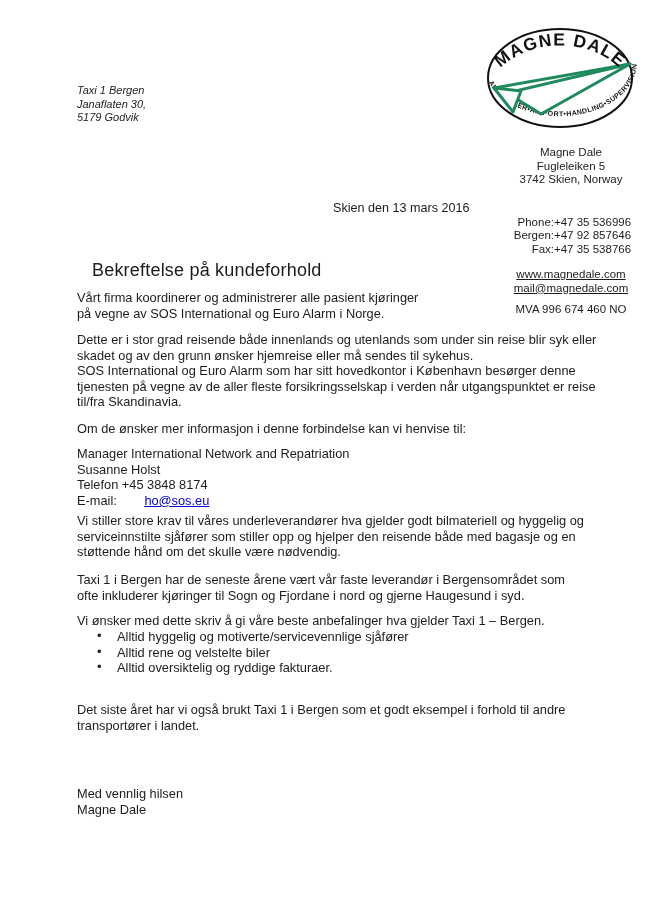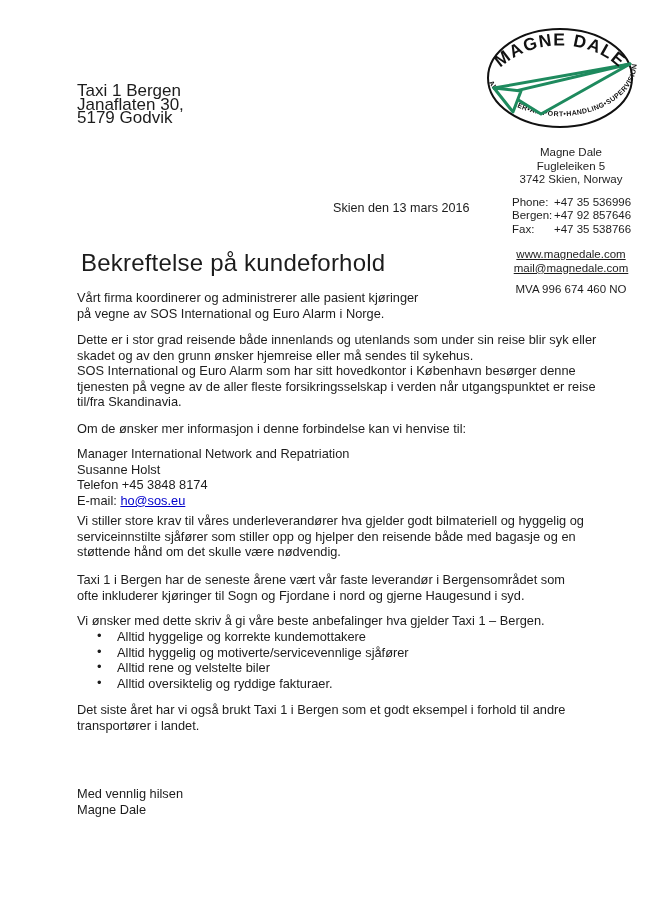--- a/index.html
+++ b/index.html
@@ -3,40 +3,40 @@
 <meta charset="utf-8">
 <style>
   html,body{margin:0;padding:0;background:#ffffff;}
   .page{
     position:relative;width:650px;height:920px;background:#ffffff;overflow:hidden;
     font-family:"Liberation Sans","DejaVu Sans",sans-serif;color:#1c1c1c;
   }
   .abs{position:absolute;}
   .pre{white-space:pre;}
   
-  .sender{left:77px;top:84px;font-size:17px;line-height:13.6px;}
+  .sender{left:77px;top:84px;font-size:11px;line-height:13.6px;font-style:italic;}
   
   .logo{left:480px;top:13px;width:160px;height:122px;}
   
   .contact{left:503px;top:146px;width:136px;font-size:11.5px;line-height:13.5px;text-align:center;}
-  .contact .phones{margin-top:9px;text-align:left;padding-left:9px;}
+  .contact .phones{margin-top:29px;text-align:right;padding-left:9px;}
   .phone-row{display:flex;}
   .phone-row .plabel{width:42px;flex:0 0 42px;}
   .contact .web{margin-top:12px;text-decoration:underline;}
   .contact .vat{margin-top:8px;}
   
   .date{left:333px;top:201px;font-size:12.6px;}
   
-  .title{left:77px;top:245px;font-size:24px;font-weight:400;margin:4px;letter-spacing:.2px;}
+  .title{left:77px;top:245px;font-size:18px;font-weight:400;margin:15px;letter-spacing:.2px;}
   .para{left:77px;width:560px;font-size:12.8px;line-height:15.6px;}
   .bullets{left:77px;top:629px;width:540px;margin:0;padding:0;list-style:none;
            font-size:12.8px;line-height:15.6px;}
   .bullets li{position:relative;padding-left:40px;}
   .bullets li::before{content:"•";position:absolute;left:20px;top:-1px;font-size:13px;}
-  .email-link{color:#0000cc;text-decoration:underline;cursor:pointer;}
+  .email-link{color:#0000cc;text-decoration:underline;cursor:pointer;margin-left:24px;}
   .logo text{font-weight:bold;fill:#111111;}
 </style>
 </head>
 <body>
 
 <div class="page">
 
   <div class="abs sender pre">Taxi 1 Bergen
 Janaflaten 30,
 5179 Godvik</div>
@@ -113,21 +113,20 @@
   <div class="abs para pre" style="top:513px">Vi stiller store krav til våres underleverandører hva gjelder godt bilmateriell og hyggelig og
 serviceinnstilte sjåfører som stiller opp og hjelper den reisende både med bagasje og en
 støttende hånd om det skulle være nødvendig.</div>
 
   <div class="abs para pre" style="top:572px">Taxi 1 i Bergen har de seneste årene vært vår faste leverandør i Bergensområdet som
 ofte inkluderer kjøringer til Sogn og Fjordane i nord og gjerne Haugesund i syd.</div>
 
   <div class="abs para pre" style="top:613px">Vi ønsker med dette skriv å gi våre beste anbefalinger hva gjelder Taxi 1 – Bergen.</div>
 
   <ul class="abs bullets">
-    <li>Alltid hyggelige og korrekte kundemottakere</li>
     <li>Alltid hyggelig og motiverte/servicevennlige sjåfører</li>
     <li>Alltid rene og velstelte biler</li>
     <li>Alltid oversiktelig og ryddige fakturaer.</li>
   </ul>
 
   <div class="abs para pre" style="top:702px">Det siste året har vi også brukt Taxi 1 i Bergen som et godt eksempel i forhold til andre
 transportører i landet.</div>
 
 
   <div class="abs para pre" style="top:786px">Med vennlig hilsen

